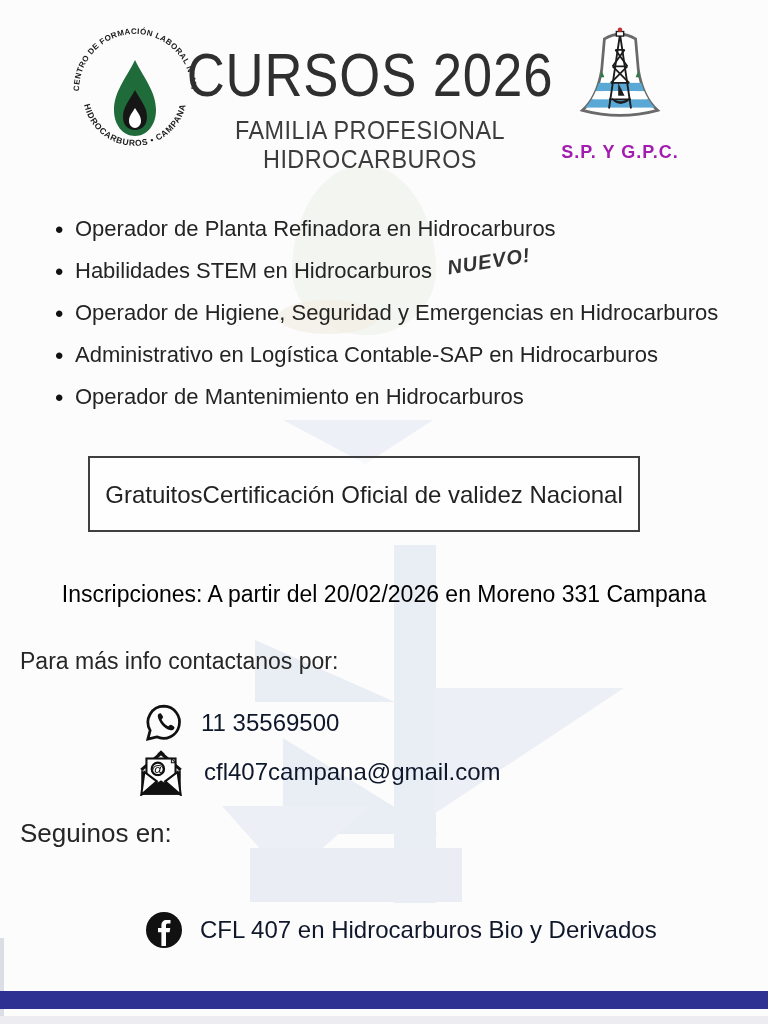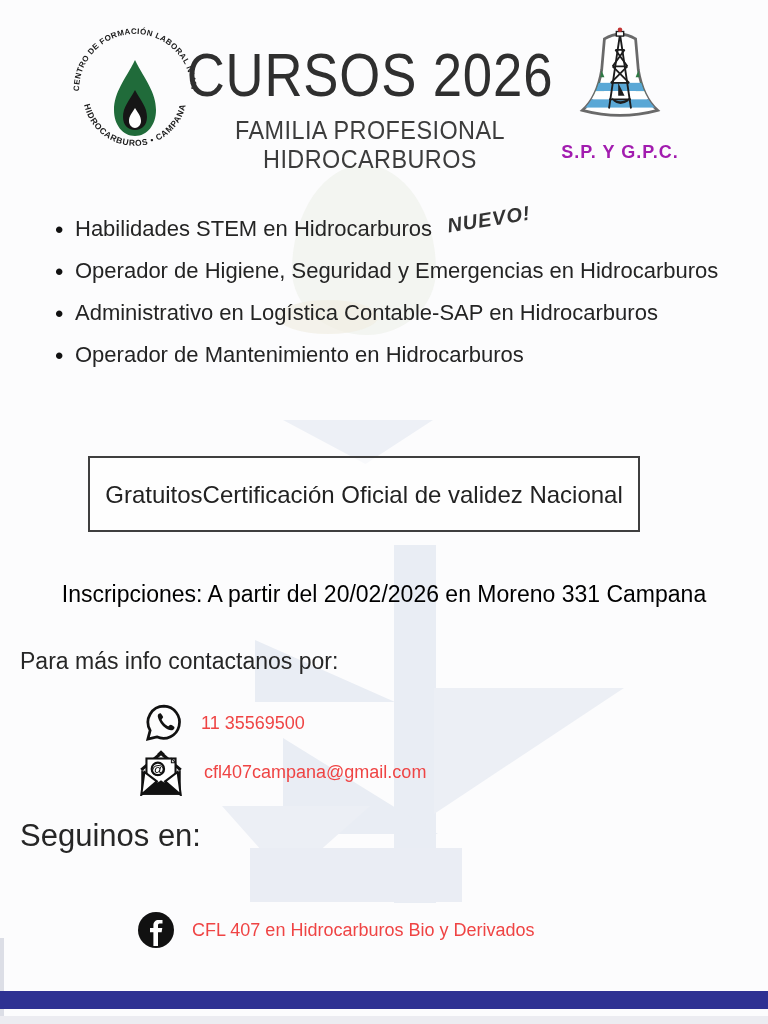--- a/index.html
+++ b/index.html
@@ -42,26 +42,26 @@
     display:flex;flex-direction:row;justify-content:center;align-items:center;text-align:center;}
   .cert-box div{font-size:24px;line-height:31px;color:#222;}
 
   
   .inscription{position:absolute;left:0;top:578px;width:768px;text-align:center;}
   .inscription div{font-size:23px;line-height:33px;color:#000000;}
 
   
   .contact-heading{position:absolute;left:20px;top:648px;font-size:23px;color:#262626;}
   .row{position:absolute;display:flex;align-items:center;gap:16px;}
-  .row .label{font-size:18px;color:#ef4444;white-space:nowrap;}
+  .row .label{font-size:24px;color:#0f172a;white-space:nowrap;}
   .row-wa{left:143px;top:702px;}
   .row-em{left:134px;top:748px;}
-  .social-heading{position:absolute;left:20px;top:818px;font-size:31px;color:#262626;}
+  .social-heading{position:absolute;left:20px;top:818px;font-size:26px;color:#262626;}
   .row-ig{left:138px;top:858px;}
-  .row-fb{left:136px;top:910px;}
+  .row-fb{left:144px;top:910px;}
 
   
   .footer-bar{position:absolute;left:0;top:991px;width:768px;height:18px;background:#2e3192;}
 </style>
 </head>
 <body>
 
 <div class="page">
 
   <div class="wm wm-drop"></div>
@@ -126,20 +126,21 @@
         <path d="M60 26 L70 26 M57 44 L73 44 M55 62 L75 62 M53 80 L77 80"></path>
         <path d="M60 26 L73 44 M70 26 L57 44 M57 44 L75 62 M73 44 L55 62"></path>
       </g>
       <rect x="61" y="6" width="8" height="5" fill="#ffffff" stroke="#1c1c1c" stroke-width="1.5"></rect>
       <circle cx="65" cy="4" r="2.5" fill="#c23434"></circle>
     </svg>
     <div class="caption">S.P. Y G.P.C.</div>
   </div>
 
   <ul class="courses z">
+    <li><span>Operador de Planta Refinadora en Hidrocarburos</span></li>
     <li><span>Habilidades STEM en Hidrocarburos</span>
       <span class="nuevo">NUEVO!</span></li>
     <li class="gap"><span>Operador de Higiene, Seguridad y Emergencias en Hidrocarburos</span></li>
     <li><span>Administrativo en Logística  Contable-SAP en Hidrocarburos</span></li>
     <li><span>Operador de Mantenimiento en Hidrocarburos</span></li>
   </ul>
 
   <div class="cert-box z">
     <div>Gratuitos</div>
     <div>Certificación Oficial de validez Nacional</div>

